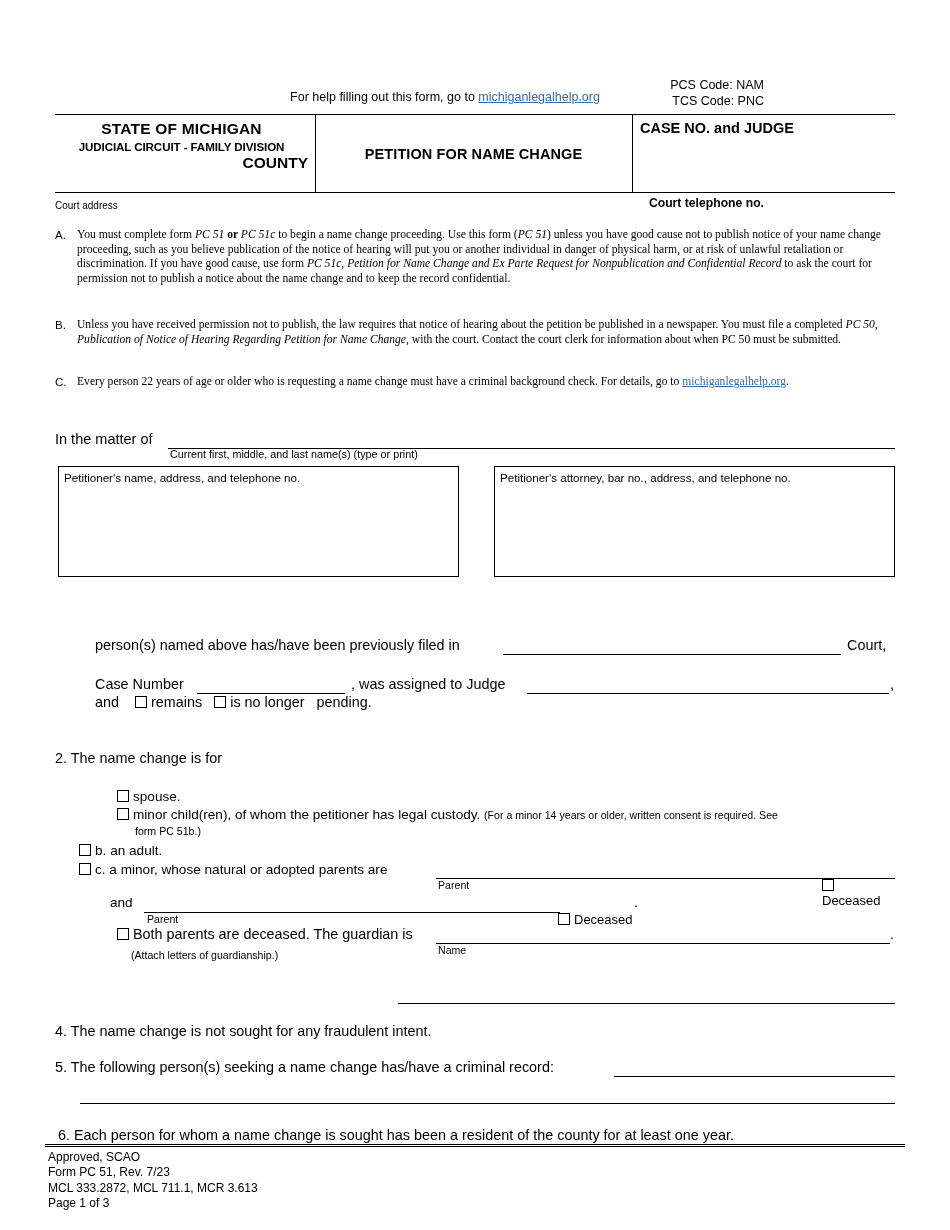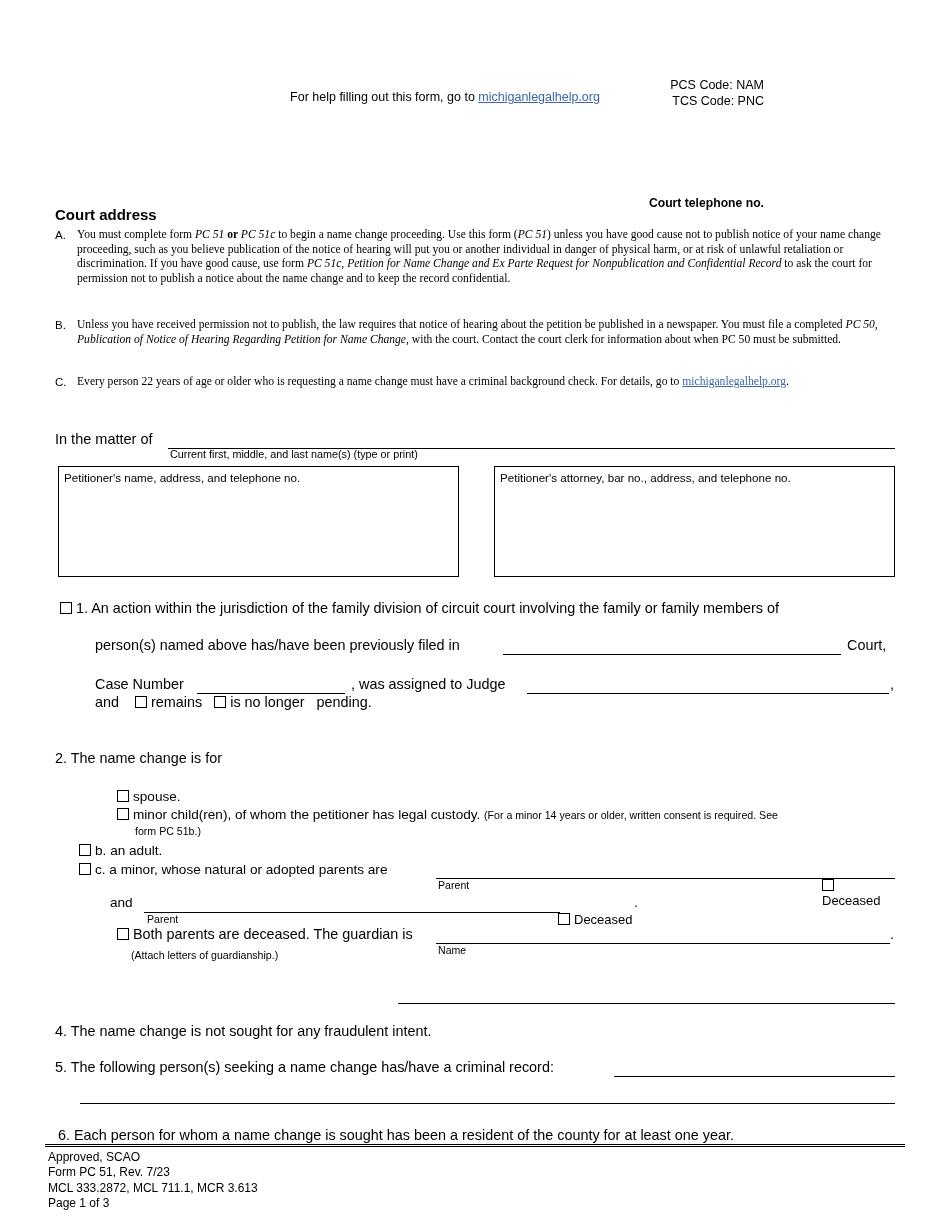--- a/index.html
+++ b/index.html
@@ -51,22 +51,22 @@
   }
   .hdr-mid .t { font-size: 14.5px; font-weight: bold; letter-spacing: .1px; }
 
   .hdr-right {
     position: absolute; left: 577px; top: 0; right: 0; height: 100%;
     padding: 5px 0 0 8px;
   }
   .hdr-right .t { font-size: 14.5px; font-weight: bold; }
 
   .courtaddr {
-    position: absolute; left: 55px; top: 206px;
-    font-size: 15px; font-weight: bold;
+    position: absolute; left: 55px; top: 200px;
+    font-size: 10px; font-weight: normal;
   }
   .courttel {
     position: absolute; right: 55px; top: 196px;
     font-size: 12.2px; font-weight: bold;
   }
 
   
   .instr { position: absolute; left: 55px; width: 845px; font-size: 11.6px; line-height: 14.6px; }
   .instr .ltr { position: absolute; left: 0; top: 0; width: 18px; }
   .instr .body { margin-left: 22px; text-align: left; font-family: Liberation Serif, serif; }
@@ -171,20 +171,38 @@
 
   <div class="codes">
     <div>PCS Code: NAM</div>
     <div>TCS Code: PNC</div>
   </div>
 
   <div class="helpline">
     <span>For help filling out this form, go to </span><a class="lnk" href="#">michiganlegalhelp.org</a>
   </div>
 
+  <div class="hdr">
+    <div class="vline v1"></div>
+    <div class="vline v2"></div>
+
+    <div class="hdr-left">
+      <div class="state-mi">STATE OF MICHIGAN</div>
+      <div class="judicial">JUDICIAL CIRCUIT - FAMILY DIVISION</div>
+      <div class="county">COUNTY</div>
+    </div>
+
+    <div class="hdr-mid">
+      <div class="t">PETITION FOR NAME CHANGE</div>
+    </div>
+
+    <div class="hdr-right">
+      <div class="t">CASE NO. and JUDGE</div>
+    </div>
+  </div>
 
   <div class="courtaddr">Court address</div>
   <div class="courttel">Court telephone no.</div>
 
   <div class="instr ins-a">
     <span class="ltr">A.</span>
     <div class="body">
       <span>You must complete form </span><i class="it">PC 51</i><b class="bd"> or </b><i class="it">PC 51c</i><span> to begin a name change proceeding. Use this form (</span><i class="it">PC 51</i><span>) unless you have good cause not to publish notice of your name change proceeding, such as you believe publication of the notice of hearing will put you or another individual in danger of physical harm, or at risk of unlawful retaliation or discrimination. If you have good cause, use form </span><i class="it">PC 51c, Petition for Name Change and Ex Parte Request for Nonpublication and Confidential Record</i><span> to ask the court for permission not to publish a notice about the name change and to keep the record confidential.</span>
     </div>
   </div>
@@ -207,24 +225,20 @@
   <div class="matter-line"></div>
   <div class="matter-cap">Current first, middle, and last name(s) (type or print)</div>
 
   <div class="pbox pbox-l">
     <span>Petitioner's name, address, and telephone no.</span>
   </div>
   <div class="pbox pbox-r">
     <span>Petitioner's attorney, bar no., address, and telephone no.</span>
   </div>
 
-  <div class="itm i1a">
-    <span class="cb"></span><span>1.</span>
-    <span>An action within the jurisdiction of the family division of circuit court involving the family or family members of</span>
-  </div>
   <div class="itm i1b">
     <span>person(s) named above has/have been previously filed in</span>
   </div>
   <div class="ln i1-line1"></div>
   <div class="itm i1-court">Court,</div>
 
   <div class="itm i1c">Case Number</div>
   <div class="ln i1-casenum-line"></div>
   <div class="itm i1-comma1">
     <span>,</span>

